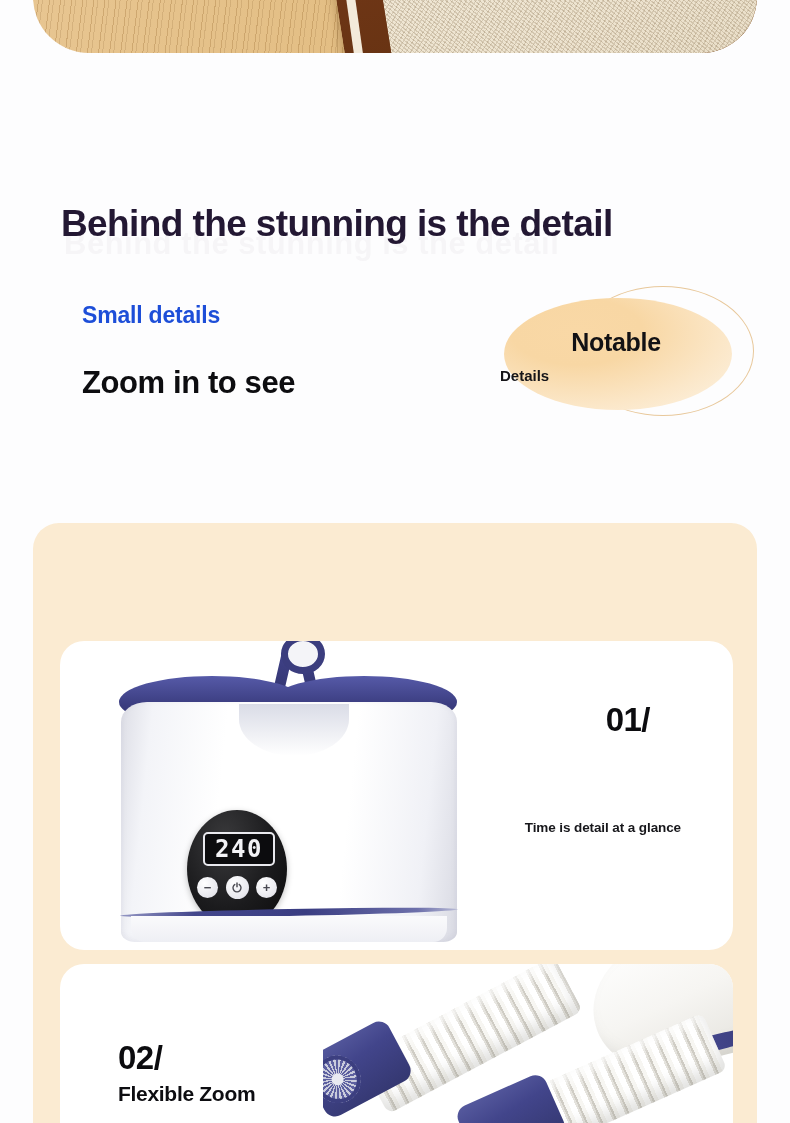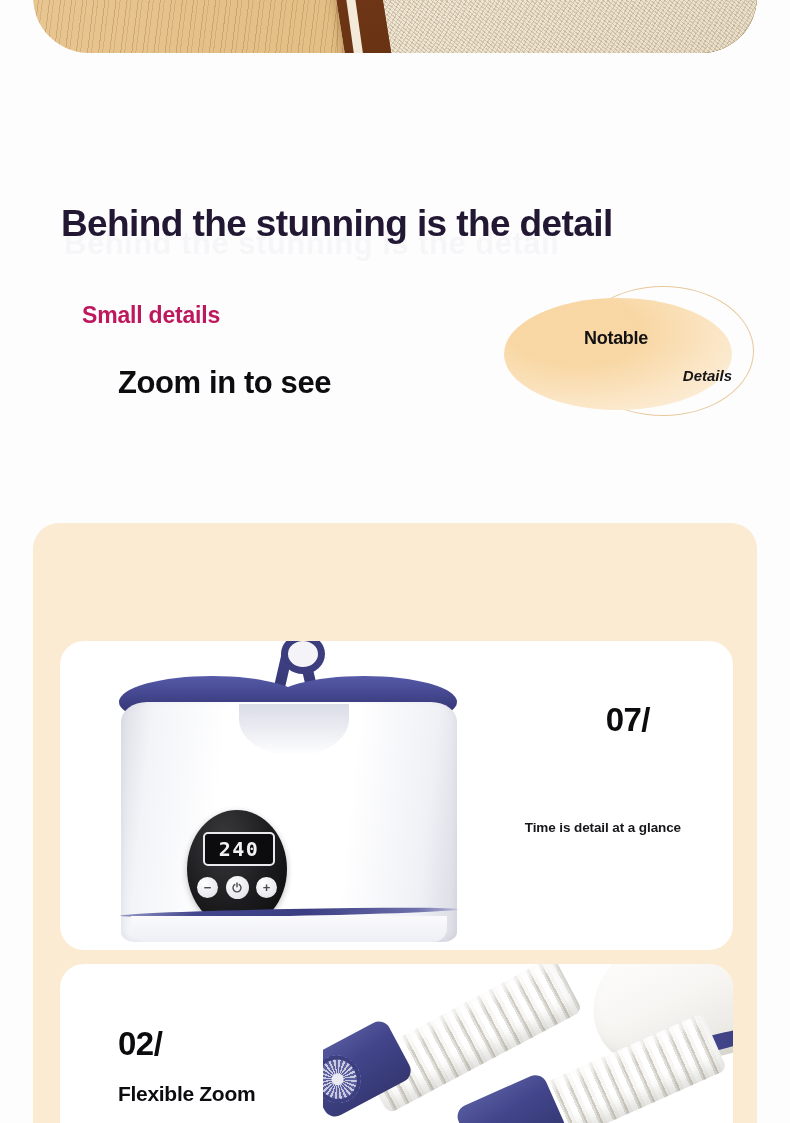--- a/index.html
+++ b/index.html
@@ -110,32 +110,31 @@
     color: rgba(120,115,135,0.055);
     white-space: nowrap;
     letter-spacing: 0.5px;
   }
   .sub-small {
     position: absolute;
     left: 82px;
     top: 302px;
     font-size: 23px;
     font-weight: bold;
-    color: #be185d;
+    color: #1d4ed8;
     letter-spacing: -0.2px;
   }
   .sub-large {
     position: absolute;
     left: 82px;
     top: 365px;
     font-size: 31px;
     font-weight: bold;
     color: #0D0D10;
     letter-spacing: -0.4px;
-    margin-left: 36px;
   }
 
   
   .badge-wrap {
     position: absolute;
     left: 500px;
     top: 286px;
     width: 260px;
     height: 140px;
   }
@@ -158,35 +157,34 @@
     border-radius: 50%;
     background: radial-gradient(ellipse at 32% 30%,
                  #F9D8A6 0%, #F8D7A4 30%, #FBE6C6 65%, #FDF4E6 100%);
   }
   .badge-title {
     position: absolute;
     left: 0;
     top: 42px;
     width: 232px;
     text-align: center;
-    font-size: 18px;
+    font-size: 25px;
     font-weight: bold;
     color: #121114;
     letter-spacing: -0.3px;
   }
   .badge-sub {
     position: absolute;
     left: 0;
     top: 81px;
     width: 232px;
-    text-align: right;
+    text-align: left;
     font-size: 15px;
     font-weight: bold;
     color: #151418;
-    font-style: italic;
   }
 
   
   .cream-panel {
     position: absolute;
     left: 33px;
     top: 523px;
     width: 724px;
     height: 600px;
     background: #FBEBD2;
@@ -319,21 +317,21 @@
     border-radius: 5px;
     background: #0C0C0E;
   }
   .lcd-value {
     position: absolute;
     inset: 0;
     display: flex;
     align-items: center;
     justify-content: center;
     font-family: "DejaVu Sans Mono", monospace;
-    font-size: 20px;
+    font-size: 24px;
     font-weight: bold;
     letter-spacing: 1.5px;
     color: #F2F2F5;
   }
   .btn-row {
     position: absolute;
     left: 10px;
     top: 66px;
     width: 80px;
     display: flex;
@@ -466,21 +464,21 @@
   .feat-note {
     position: absolute;
     font-size: 13.5px;
     font-weight: bold;
     color: #17171B;
     letter-spacing: -0.1px;
   }
   .c1-num   { right: 83px; top: 60px; }
   .c1-title { right: 26px; top: 112px; }
   .c1-note  { right: 52px; top: 179px; }
-  .c2-num   { left: 58px; top: 61px; }
+  .c2-num   { left: 58px; top: 75px; }
   .c2-title { left: 58px; top: 118px; }
 </style>
 </head>
 <body>
 
 <div class="hero-photo">
   <div class="hero-floor"></div>
   <div class="hero-rug">
     <div class="rug-border"></div>
     <div class="rug-pipe"></div>
@@ -529,21 +527,21 @@
           <div class="pbtn">+</div>
         </div>
       </div>
 
       <div class="dev-vent"></div>
       <div class="dev-band"></div>
       <div class="dev-foot"></div>
     </div>
   </div>
 
-  <div class="num c1-num">07/</div>
+  <div class="num c1-num">01/</div>
   <div class="feat-note c1-note">Time is detail at a glance</div>
 </div>
 
 <div class="card card-two">
 
   <div class="hose-art">
     <div class="hose-barrel">
       <div class="barrel-rim"></div>
     </div>
     <div class="hose-seg hose-a"></div>

